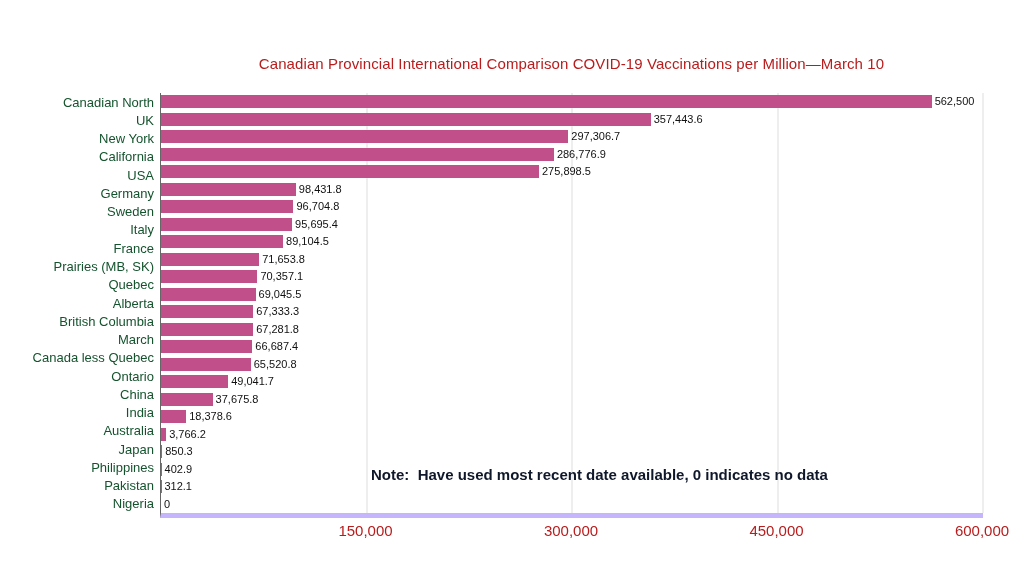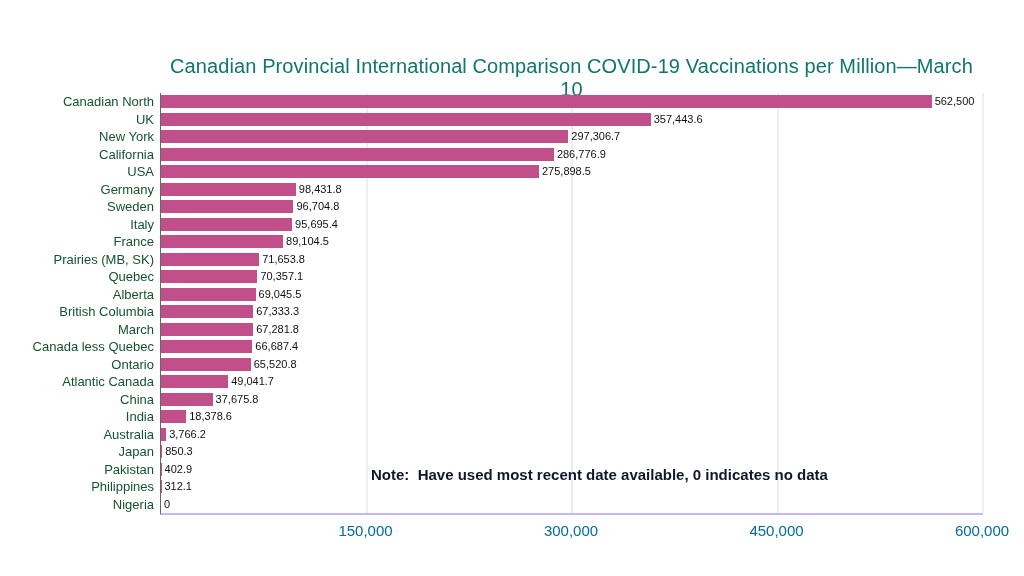--- a/index.html
+++ b/index.html
@@ -1,32 +1,32 @@
 <!DOCTYPE html>
 <html><head>
 <meta charset="utf-8">
 <style>
   html,body{margin:0;padding:0;background:#ffffff;}
   .chart{position:relative;width:1024px;height:576px;background:#ffffff;
          font-family:"Liberation Sans",sans-serif;color:#000;overflow:hidden;}
   .title-wrap{position:absolute;left:160px;width:823px;top:55px;text-align:center;}
-  .title{font-size:20px;color:#0f766e;letter-spacing:0.1px;}
+  .title{font-size:15px;color:#b91c1c;letter-spacing:0.1px;}
   .plot{position:absolute;left:160px;top:93px;width:822px;height:420px;
-        border-left:1px solid #666;border-bottom:2px solid #c4b5fd;}
+        border-left:1px solid #666;border-bottom:5px solid #c4b5fd;}
   .gridlines{position:absolute;inset:0;z-index:0;}
   .gridline{position:absolute;top:0;bottom:0;width:1px;background:#dedede;transform:translateX(-0.5px);}
   .rows{position:absolute;inset:0;z-index:1;display:flex;flex-direction:column;}
   .row{flex:1;display:flex;align-items:center;}
   .bar{height:13px;background:#c14f89;flex:none;}
   .val{font-size:11px;line-height:13px;margin-left:3px;white-space:nowrap;color:#111;}
   .cats{position:absolute;left:0;top:93px;width:154px;height:420px;display:flex;flex-direction:column;}
   .cat{flex:1;display:flex;align-items:center;justify-content:flex-end;
        font-size:13px;white-space:nowrap;color:#14532d;}
   .xticks{position:absolute;left:160px;top:522px;width:822px;height:20px;}
-  .tick{position:absolute;transform:translateX(-50%);font-size:15px;white-space:nowrap;color:#0369a1;text-align:right;}
+  .tick{position:absolute;transform:translateX(-50%);font-size:15px;white-space:nowrap;color:#b91c1c;text-align:right;}
   .note{position:absolute;left:370px;top:466px;font-size:15px;font-weight:bold;
         white-space:pre;z-index:2;color:#0f172a;}
 </style>
 </head>
 <body>
 
 <div class="chart">
   <div class="title-wrap">
     <span class="title">Canadian Provincial International Comparison COVID-19 Vaccinations per Million—March 10</span>
   </div>
@@ -41,27 +41,26 @@
       <div class="cat">Sweden</div>
       <div class="cat">Italy</div>
       <div class="cat">France</div>
       <div class="cat">Prairies (MB, SK)</div>
       <div class="cat">Quebec</div>
       <div class="cat">Alberta</div>
       <div class="cat">British Columbia</div>
       <div class="cat">March</div>
       <div class="cat">Canada less Quebec</div>
       <div class="cat">Ontario</div>
-      <div class="cat">Atlantic Canada</div>
       <div class="cat">China</div>
       <div class="cat">India</div>
       <div class="cat">Australia</div>
       <div class="cat">Japan</div>
+      <div class="cat">Philippines</div>
       <div class="cat">Pakistan</div>
-      <div class="cat">Philippines</div>
       <div class="cat">Nigeria</div>
     </div>
 
   <div class="plot">
     <div class="gridlines">
         <div class="gridline" style="left: 25%; background: rgb(222, 222, 222);"></div>
         <div class="gridline" style="left: 50%; background: rgb(222, 222, 222);"></div>
         <div class="gridline" style="left: 75%; background: rgb(222, 222, 222);"></div>
         <div class="gridline" style="left: 100%; background: rgb(222, 222, 222);"></div>
       </div>

